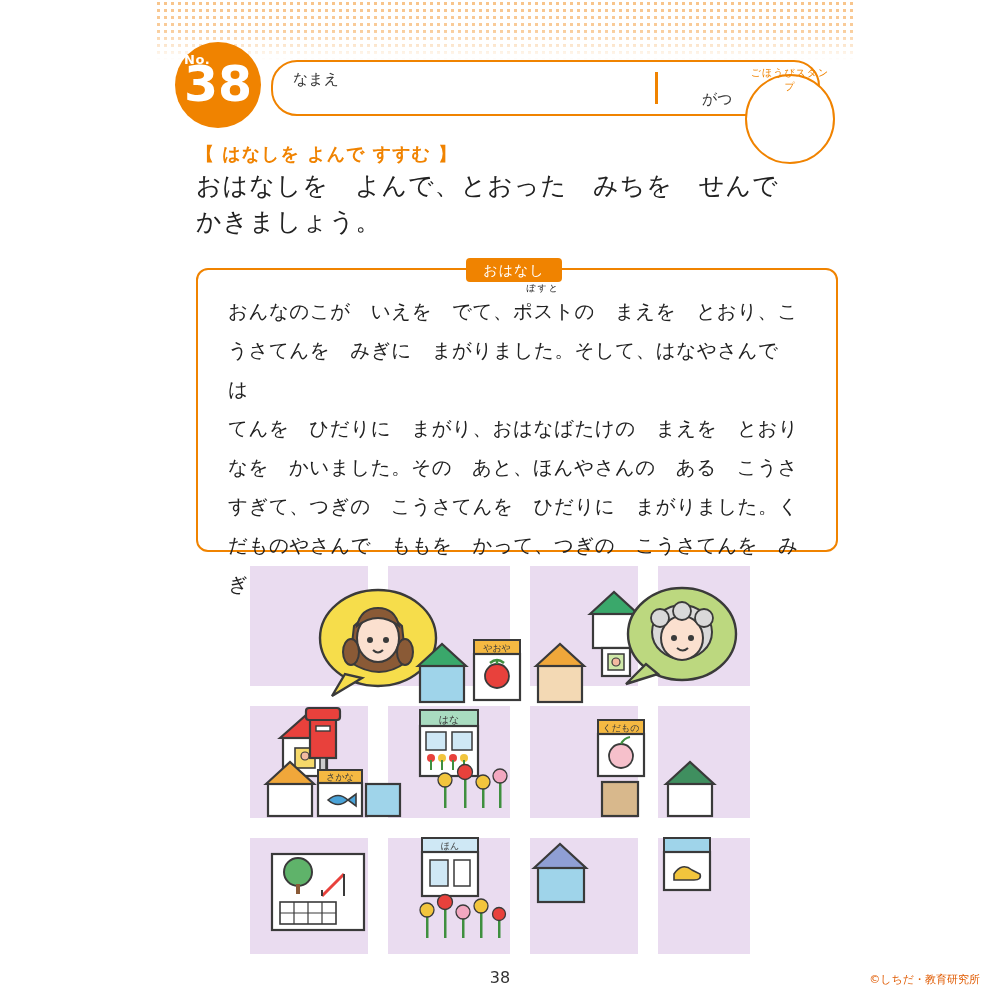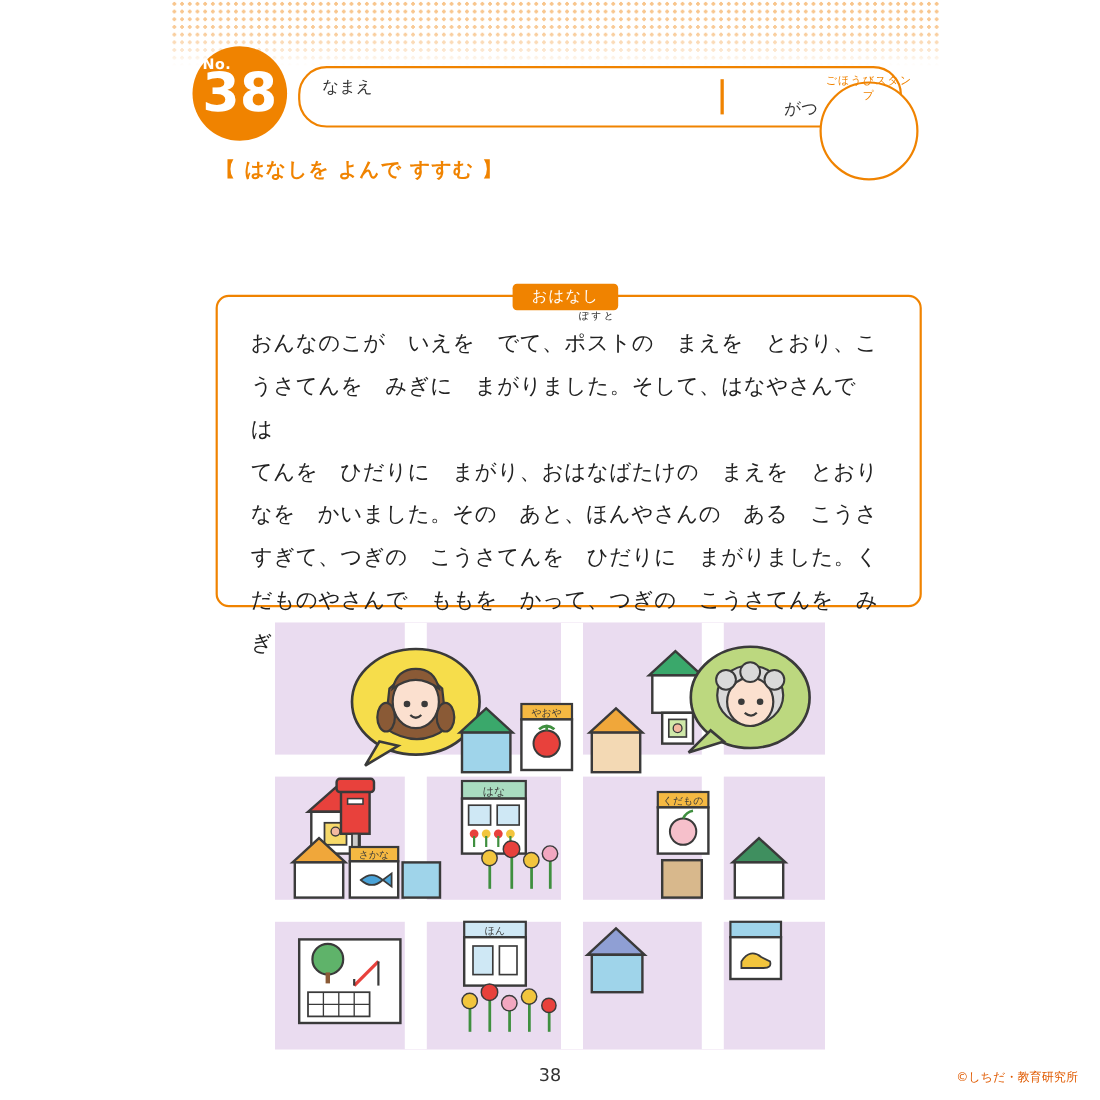--- a/index.html
+++ b/index.html
@@ -43,21 +43,21 @@
   .name-box{
     position:absolute;left:96px;top:18px;width:545px;height:52px;
     border:2.5px solid #f08300;border-radius:26px;background:#fff;
   }
   .name-label{
     position:absolute;left:20px;top:8px;font-size:15px;color:#333;
   }
   .date-sep{
     position:absolute;left:382px;top:10px;width:2.5px;height:32px;background:#f08300;
   }
-  .gatsu{position:absolute;left:440px;top:28px;font-size:15px;color:#333;}
+  .gatsu{position:absolute;left:429px;top:28px;font-size:15px;color:#333;}
   .nichi{position:absolute;left:518px;top:28px;font-size:15px;color:#333;}
 
   
   .stamp{
     position:absolute;left:745px;top:38px;width:86px;height:86px;border-radius:50%;
     border:2.5px solid #f08300;background:#fff;margin-top:36px;
   }
   .stamp-text{
     position:absolute;left:0;right:0;top:-10px;text-align:center;font-size:10px;color:#f08300;
     letter-spacing:1px;
@@ -126,20 +126,22 @@
       <div class="gatsu">がつ</div>
       <div class="nichi">にち</div>
     </div>
   </div>
 
   <div class="stamp">
     <div class="stamp-text">ごほうびスタンプ</div>
   </div>
 
   <div class="inst-tag">【 はなしを よんで すすむ 】</div>
+  <div class="inst-text" style="white-space:pre-line;">おはなしを　よんで、とおった　みちを　せんで
+かきましょう。</div>
 
   <div class="story-tag">おはなし</div>
   <div class="story-box">
     <div class="story-text">
       <div>おんなのこが　いえを　でて、<span class="ruby"><span class="rb-top">ぽすと</span><span>ポスト</span></span>の　まえを　とおり、こ</div>
       <div>うさてんを　みぎに　まがりました。そして、はなやさんで　は</div>
       <div>てんを　ひだりに　まがり、おはなばたけの　まえを　とおり</div>
       <div>なを　かいました。その　あと、ほんやさんの　ある　こうさ</div>
       <div>すぎて、つぎの　こうさてんを　ひだりに　まがりました。く</div>
       <div>だものやさんで　ももを　かって、つぎの　こうさてんを　み</div>

